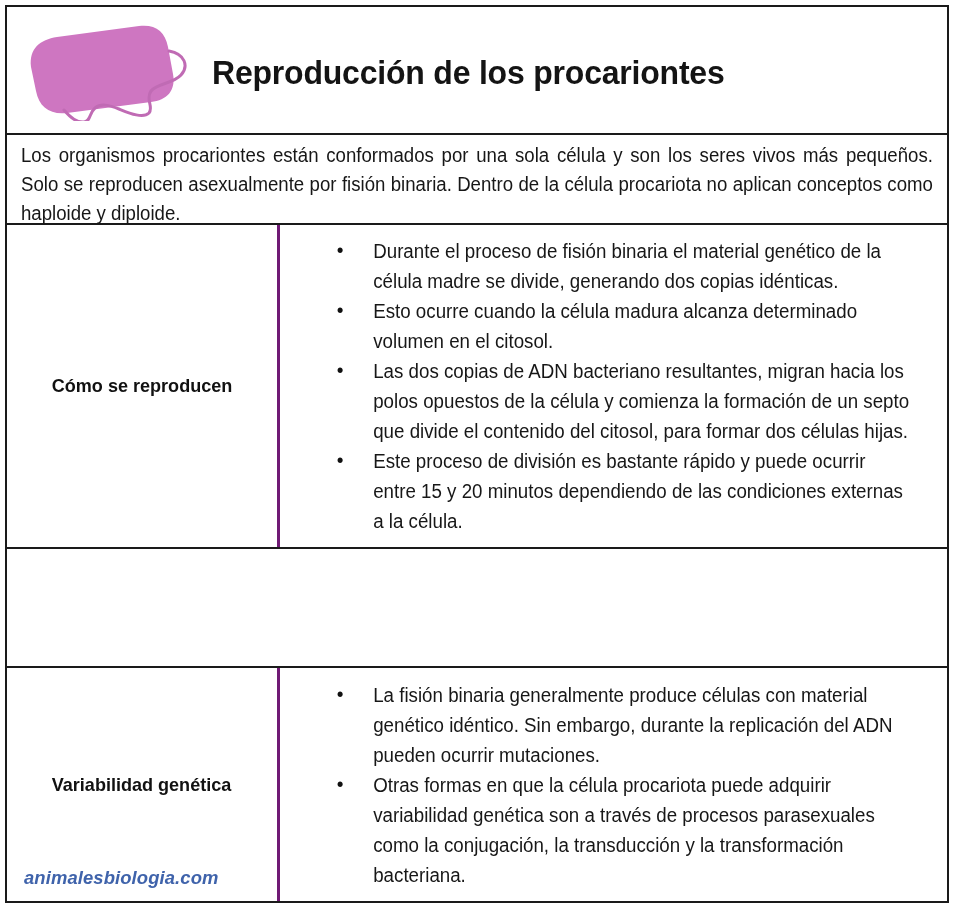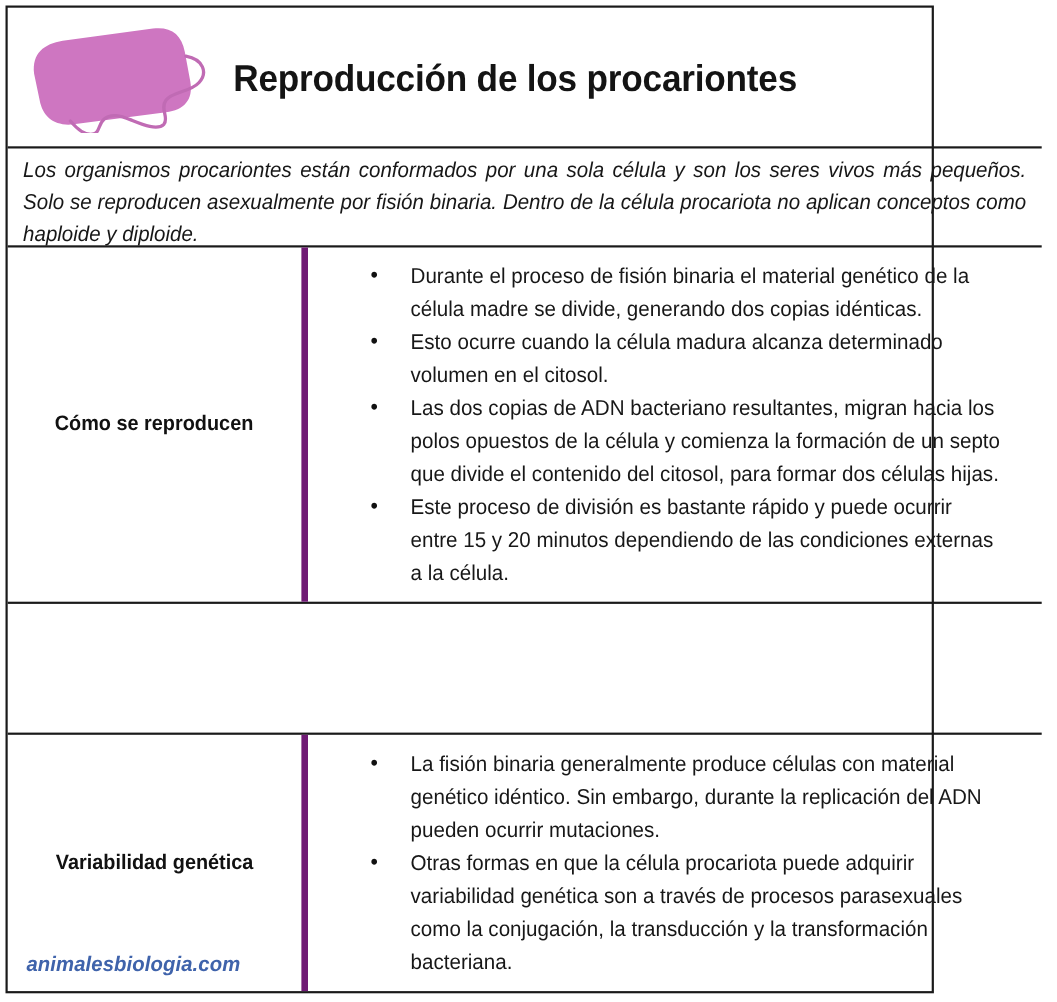--- a/index.html
+++ b/index.html
@@ -20,21 +20,21 @@
     height: 911px;
     background: #ffffff;
     overflow: hidden;
   }
 
   
   .frame {
     position: absolute;
     left: 5px;
     top: 5px;
-    width: 844px;
+    width: 944px;
     height: 898px;
     border: 2px solid #1a1a1a;
     box-sizing: border-box;
     background: #ffffff;
   }
 
   
   .header-band {
     position: absolute;
     left: 0;
@@ -67,21 +67,20 @@
   
   .intro-band {
     position: absolute;
     left: 0;
     top: 128px;
     width: 940px;
     height: 90px;
     border-bottom: 2px solid #1a1a1a;
     box-sizing: border-box;
     padding: 6px 14px 0 14px;
-    font-style: italic;
   }
   .intro-text {
     font-size: 19.5px;
     line-height: 29px;
     color: #171717;
     text-align: justify;
     text-justify: inter-word;
     transform: scaleX(0.955);
     transform-origin: left top;
     width: 104.7%;
@@ -96,21 +95,21 @@
     border-bottom: 2px solid #1a1a1a;
   }
   .row.last { border-bottom: none; }
 
   .row-label-cell {
     position: absolute;
     left: 0;
     top: 0;
     width: 273px;
     height: 100%;
-    border-right: 6px solid #701a75;
+    border-right: 3px solid #701a75;
     box-sizing: border-box;
     display: flex;
     align-items: center;
     justify-content: center;
   }
   .row-label {
     font-size: 19px;
     font-weight: bold;
     color: #111111;
     text-align: center;

